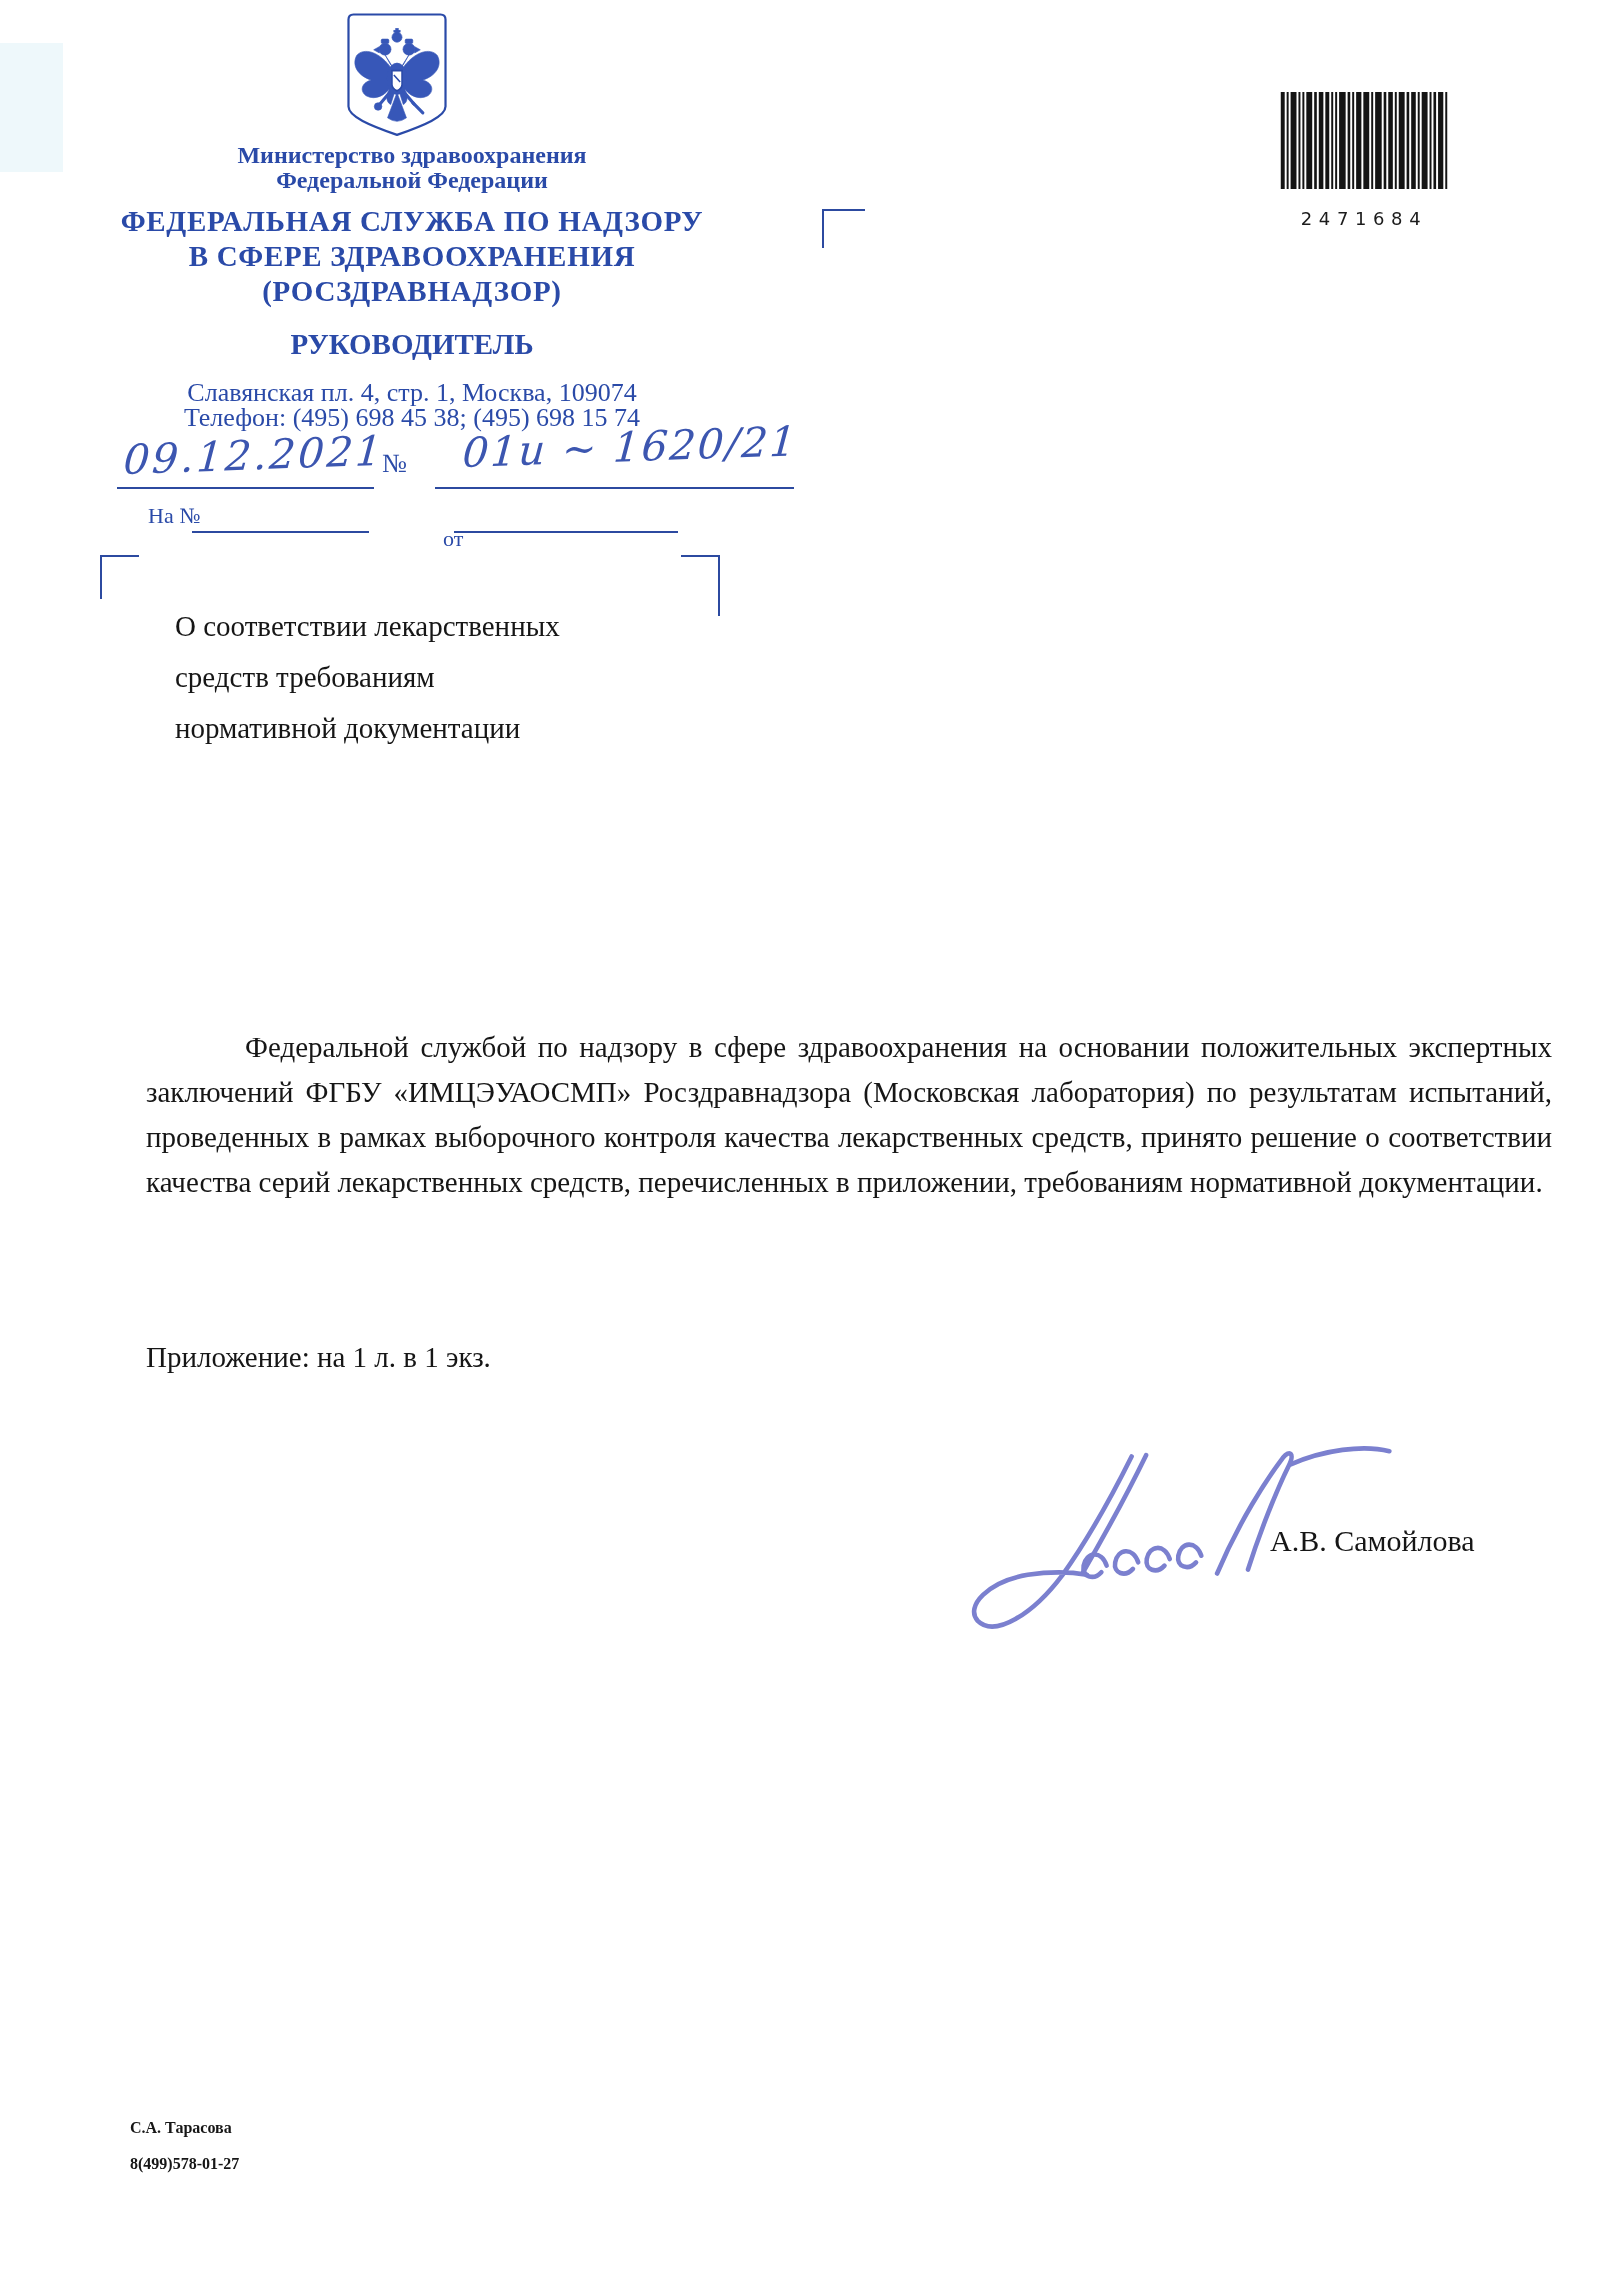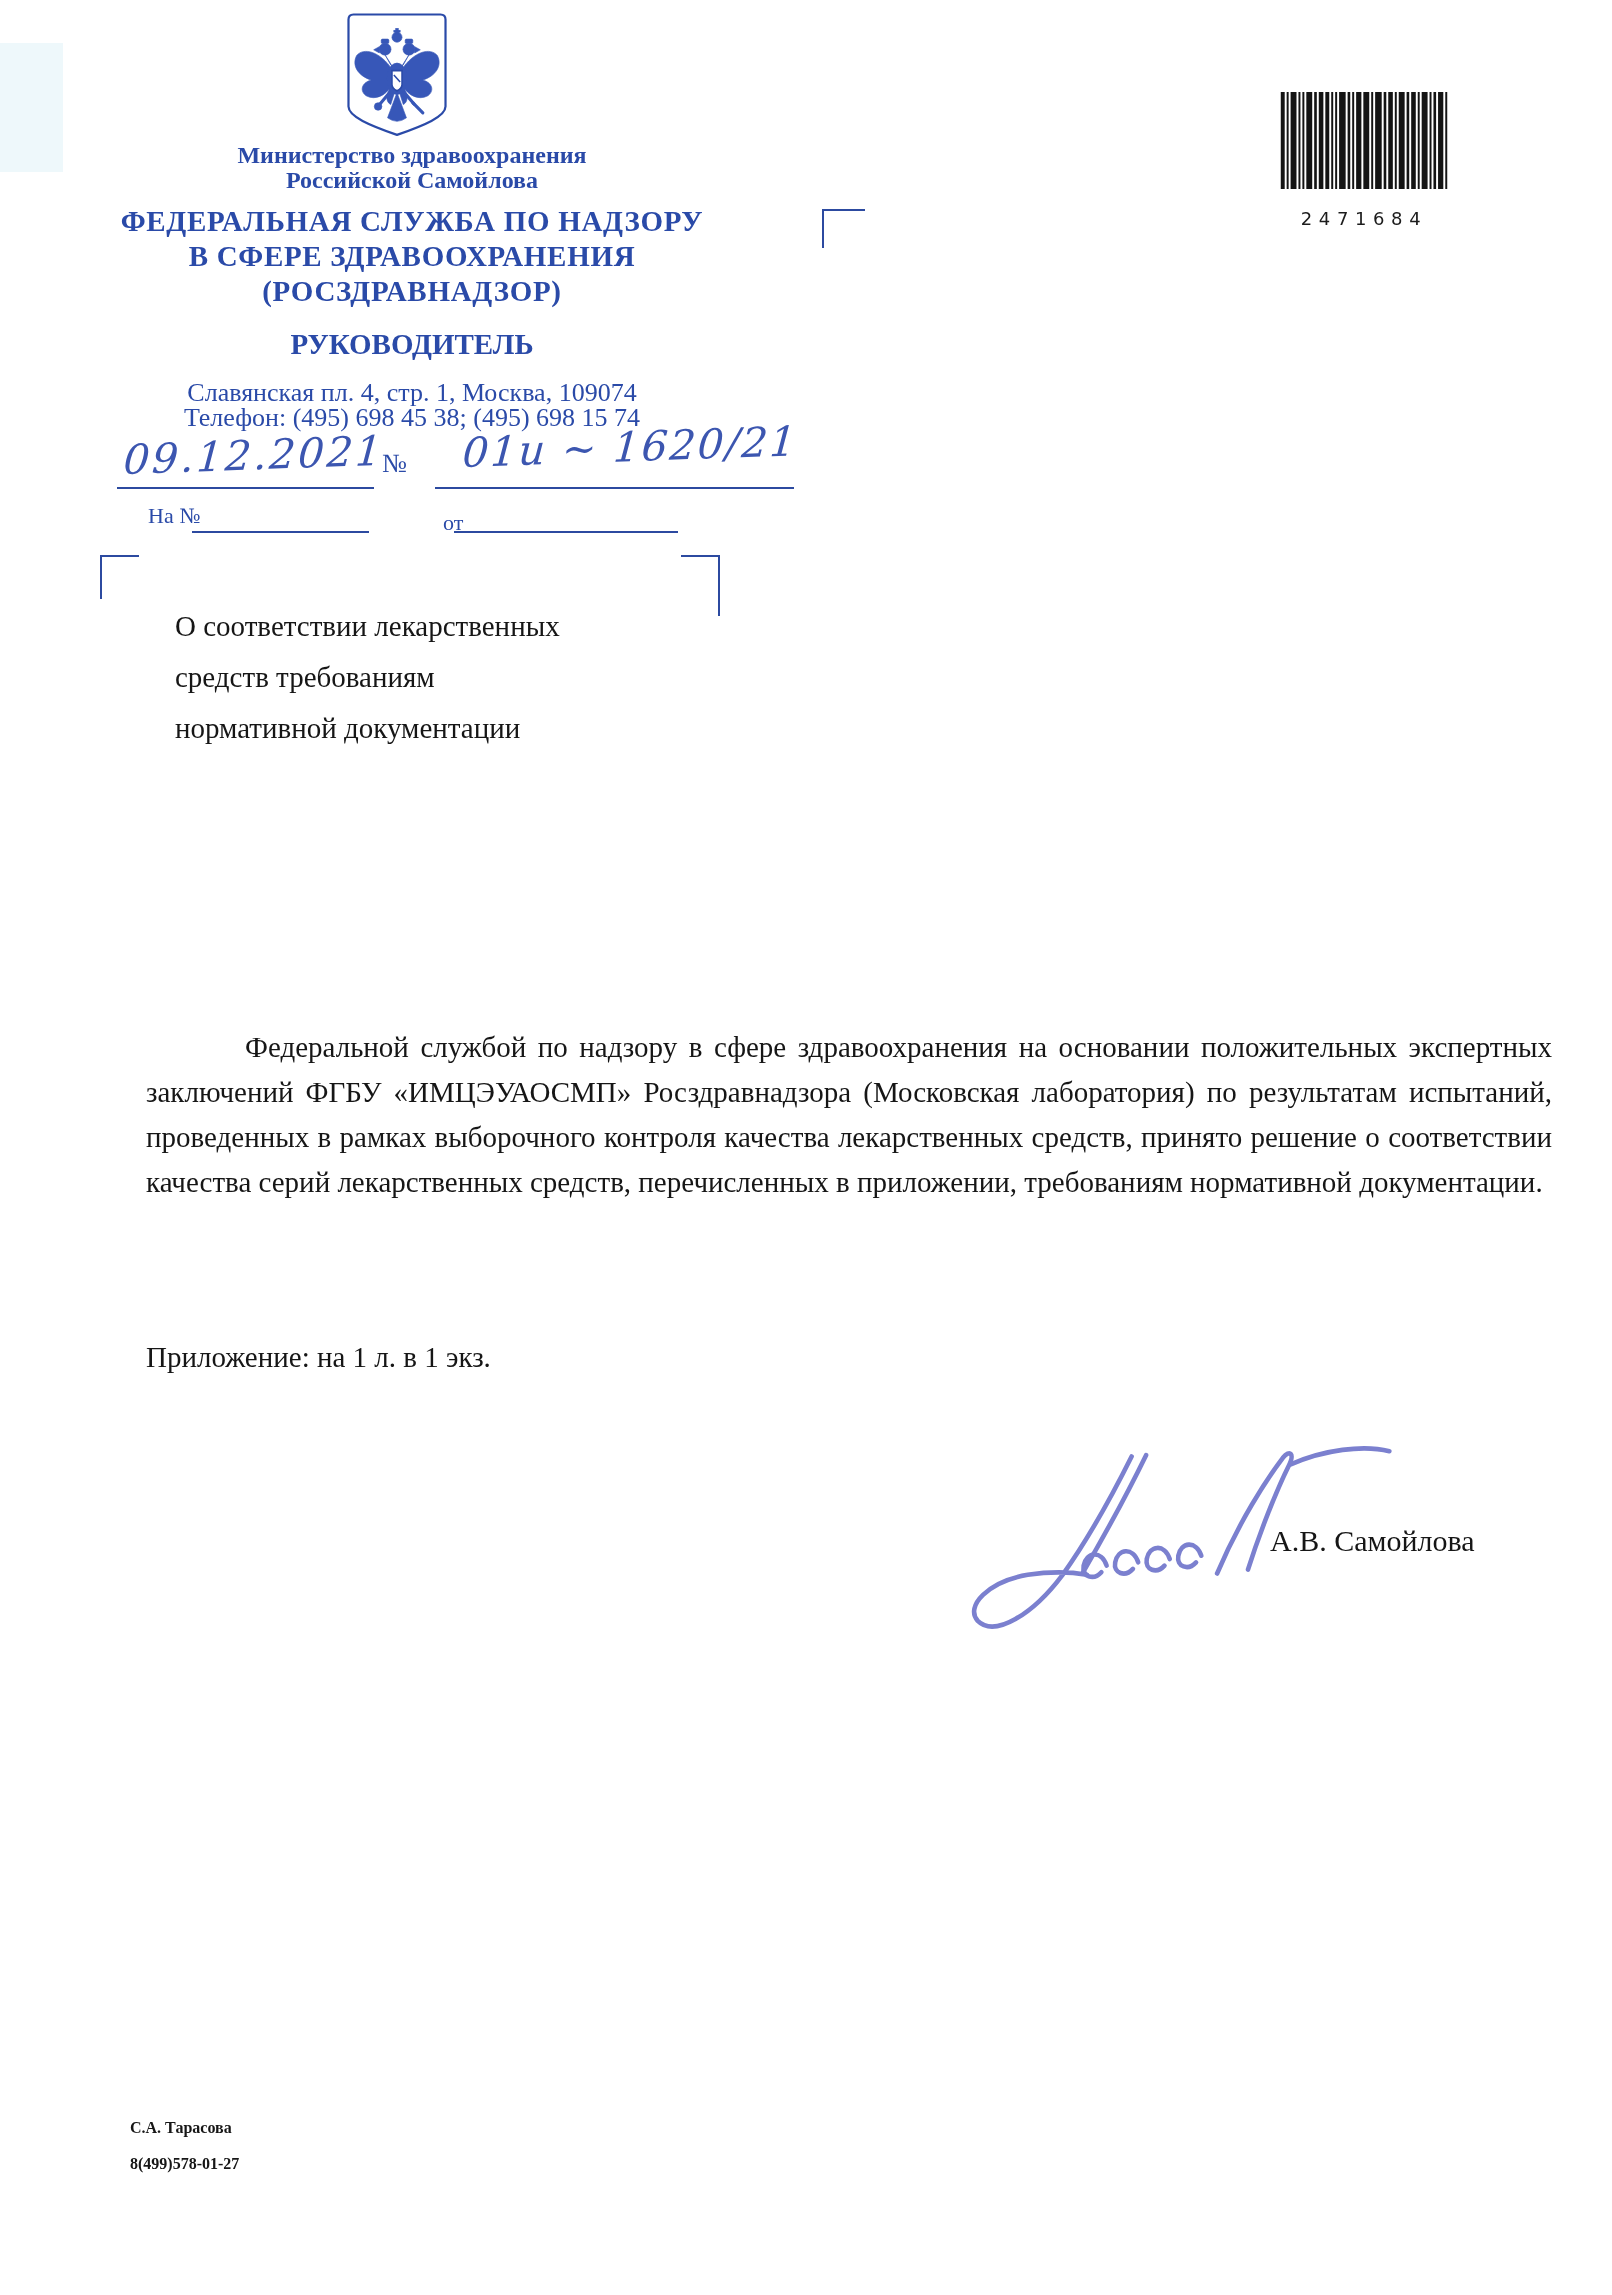--- a/index.html
+++ b/index.html
@@ -84,21 +84,21 @@
       <path d="M85,128 L70,168 Q85,179 100,168 Z"></path>
       <path d="M73,128 L58,146 M97,128 L112,146" fill="none" stroke-width="5" stroke-linecap="round"></path>
       <circle cx="55" cy="150" r="6"></circle>
       <path d="M110,144 l16,16" fill="none" stroke-width="5" stroke-linecap="round"></path>
     </g>
     <path d="M77,93 h16 v22 c0,6 -8,10 -8,10 c0,0 -8,-4 -8,-10 Z" fill="#ffffff" stroke="#2a4aa8" stroke-width="2.5"></path>
     <path d="M80,100 l10,11" fill="none" stroke="#2a4aa8" stroke-width="2.5"></path>
   </svg>
 
   <div class="abs lh-line lh-ministry" style="top:142px">Министерство здравоохранения</div>
-  <div class="abs lh-line lh-ministry" style="top:167px">Российской Самойлова</div>
+  <div class="abs lh-line lh-ministry" style="top:167px">Федеральной Федерации</div>
 
   <div class="abs lh-line lh-service" style="top:204px">ФЕДЕРАЛЬНАЯ СЛУЖБА ПО НАДЗОРУ</div>
   <div class="abs lh-line lh-service" style="top:239px">В СФЕРЕ ЗДРАВООХРАНЕНИЯ</div>
   <div class="abs lh-line lh-service" style="top:274px">(РОСЗДРАВНАДЗОР)</div>
 
   <div class="abs lh-line lh-post" style="top:328px">РУКОВОДИТЕЛЬ</div>
 
   <div class="abs lh-line lh-addr" style="top:378px">Славянская пл. 4, стр. 1, Москва, 109074</div>
   <div class="abs lh-line lh-addr" style="top:403px">Телефон: (495) 698 45 38; (495) 698 15 74</div>
 
@@ -107,21 +107,21 @@
   <div class="abs corner corner-br"></div>
 
   <span class="abs hand hand-date">09.12.2021</span>
   <div class="abs rule" style="left:117px;top:461px;width:257px;height:26px"></div>
   <span class="abs no-sign">№</span>
   <span class="abs hand hand-num">01и ~ 1620/21</span>
   <div class="abs rule" style="left:435px;top:461px;width:359px;height:26px"></div>
 
   <span class="abs ref-label" style="left:109px;top:503px">На №</span>
   <div class="abs rule" style="left:192px;top:505px;width:177px;height:26px"></div>
-  <span class="abs ref-label" style="left:404px;top:510px">от</span>
+  <span class="abs ref-label" style="left:404px;top:526px">от</span>
   <div class="abs rule" style="left:454px;top:505px;width:224px;height:26px"></div>
 
   <div class="abs barcode-box">
     <svg width="170" height="97" viewBox="0 0 258 148">
       <g fill="#141414">
         <rect x="2" y="0" width="6" height="148"></rect>
           <rect x="11" y="0" width="3" height="148"></rect>
         <rect x="17" y="0" width="9" height="148"></rect>
           <rect x="29" y="0" width="3" height="148"></rect>
         <rect x="35" y="0" width="3" height="148"></rect>

